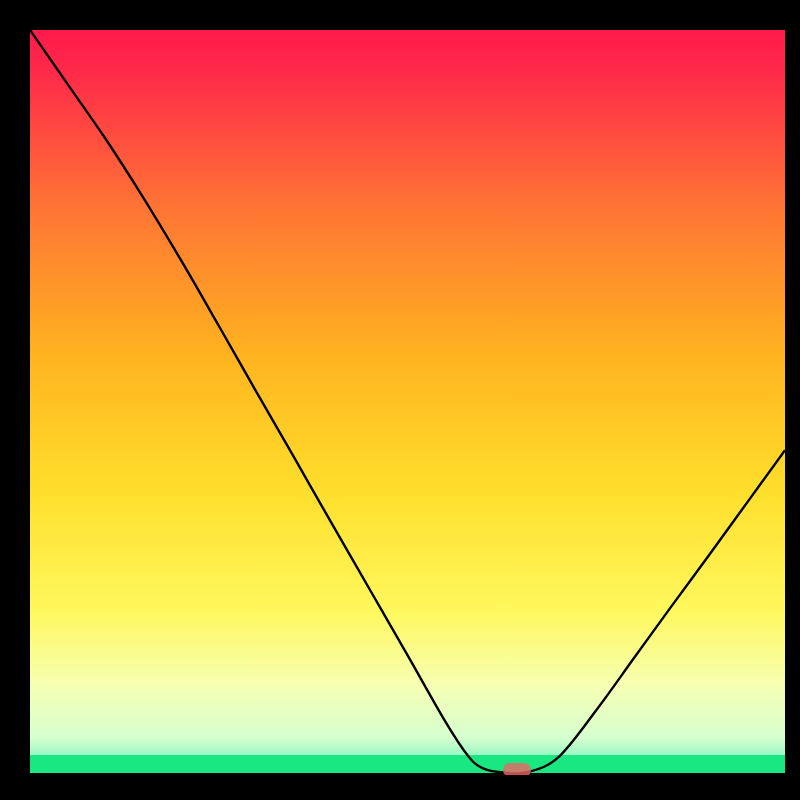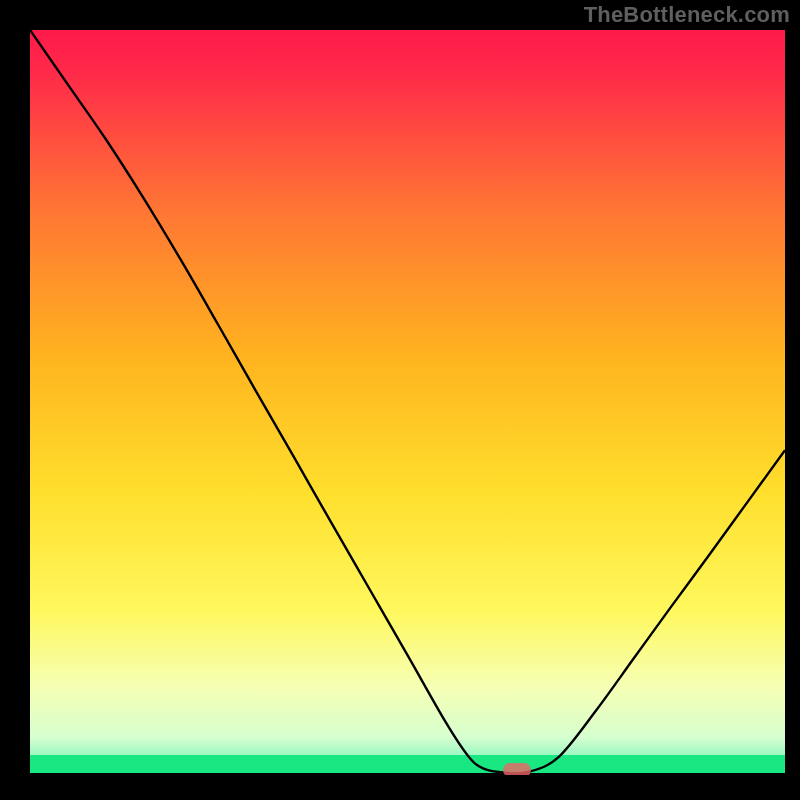--- a/index.html
+++ b/index.html
@@ -45,21 +45,20 @@
     height: 14px;
     border-radius: 7px;
     opacity: 0.8;
   }
 </style>
 </head>
 <body>
 
 <div class="frame">
 
-  <div class="watermark">TheBottleneck.com</div>
 
   <div class="plot">
     <svg class="bg" viewBox="0 0 755 745" preserveAspectRatio="none">
       <defs>
         <linearGradient id="g" x1="0" y1="0" x2="0" y2="1">
           <stop id="st0" offset="0%" stop-color="#ff1a4b"></stop>
           <stop id="st1" offset="6%" stop-color="#ff2b49"></stop>
           <stop id="st2" offset="24%" stop-color="#ff7534"></stop>
           <stop id="st3" offset="44%" stop-color="#ffb41f"></stop>
           <stop id="st4" offset="62%" stop-color="#ffdf2c"></stop>

